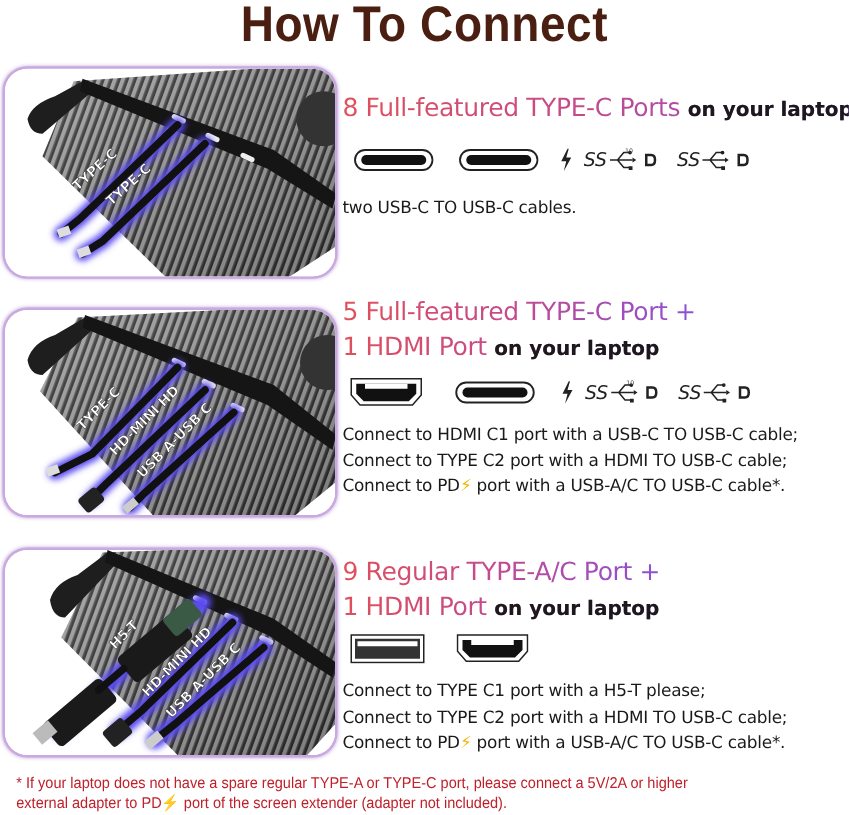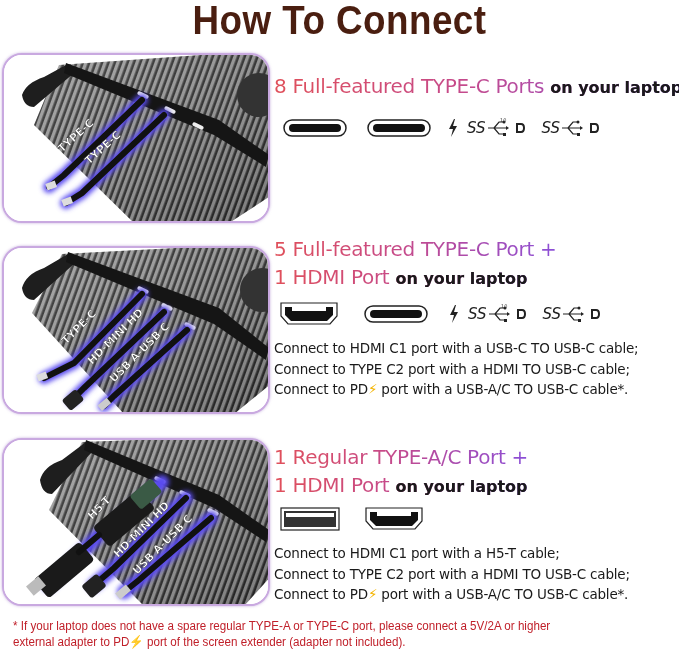--- a/index.html
+++ b/index.html
@@ -132,20 +132,21 @@
   <svg class="ic" width="44" height="20" viewBox="0 0 44 20">
       <path d="M2,10 L20,10 M8,10 L13,4 L18,4 M8,10 L13,16 L18,16" stroke="#222" stroke-width="1.2" fill="none"></path>
       <circle cx="18" cy="4" r="1.5" fill="#222"></circle>
       <rect x="17" y="15" width="3" height="3" fill="#222"></rect>
       <path d="M20,8 L23,10 L20,12Z" fill="#222"></path>
       <path d="M30,5 L30,15 L35,15 Q39,15 39,10 Q39,5 35,5Z M32,7 L32,13 L35,13 Q37,13 37,10 Q37,7 35,7Z" fill="#222" fill-rule="evenodd"></path>
     </svg>
 </div>
 
 <div class="desc" style="left:274px; top:156px;">
+  <div>two USB-C TO USB-C cables.</div>
 </div>
 
 <div class="photo" style="left:2px; top:246px; height:168px;">
   <svg width="268" height="166" viewBox="0 0 268 166">
     <rect width="268" height="166" fill="#ffffff"></rect>
     <polygon points="58,6 268,-5 268,135 230,166 120,166 28,65" fill="url(#carbon)"></polygon>
     <polygon points="58,6 268,-5 268,135 230,166 120,166 28,65" fill="url(#sheen)"></polygon>
     <path d="M18,40 Q22,26 40,20 L64,6 L72,14 L30,52 Q20,52 18,40Z" fill="#1e1e1e"></path>
     <polygon points="64,4 215,60 265,100 262,112 210,76 62,14" fill="#151515"></polygon>
     <circle cx="258" cy="42" r="22" fill="#333"></circle>
@@ -243,40 +244,40 @@
     </g>
     <rect x="80" y="138" width="20" height="16" rx="3" fill="#222" transform="rotate(-40 90 146)"></rect>
     <rect x="112" y="148" width="14" height="8" fill="#ccc" transform="rotate(-40 119 152)"></rect>
     <text x="88" y="80" font-family="DejaVu Sans, sans-serif" font-size="11" font-weight="bold" fill="#fff" stroke="#333" stroke-width="0.4" transform="rotate(-45 88 80)">H5-T</text>
     <text x="114" y="118" font-family="DejaVu Sans, sans-serif" font-size="11" font-weight="bold" fill="#fff" stroke="#333" stroke-width="0.4" transform="rotate(-45 114 118)">HD-MINI HD</text>
     <text x="133" y="135" font-family="DejaVu Sans, sans-serif" font-size="11" font-weight="bold" fill="#fff" stroke="#333" stroke-width="0.4" transform="rotate(-45 133 135)">USB A-USB C</text>
   </svg>
 </div>
 
 <div class="heading" style="left:274px; top:444px;">
-  <div>1 Regular TYPE-A/C Port +</div>
+  <div>9 Regular TYPE-A/C Port +</div>
   <div style="margin-top:2px;"><span>1 HDMI Port</span>
     <span class="sub">on your laptop</span></div>
 </div>
 
 <div class="icons" style="left:280px; top:507px;">
   <svg class="ic" width="60" height="24" viewBox="0 0 60 24">
       <rect x="1" y="1" width="58" height="22" fill="#fff" stroke="#222" stroke-width="1.2"></rect>
       <rect x="4" y="4" width="52" height="16" fill="#333"></rect>
       <rect x="6" y="6" width="48" height="4" fill="#fff"></rect>
     </svg>
   <svg class="ic" width="58" height="24" viewBox="0 0 58 24" style="margin-left:25px">
       <path d="M1,1 L57,1 L57,14 L50,22 L8,22 L1,14Z" fill="#fff" stroke="#222" stroke-width="1.2"></path>
       <path d="M5,5 L53,5 L53,13 L47,19 L11,19 L5,13Z" fill="#111"></path>
       <path d="M12,5 L46,5 L46,9 L12,9Z" fill="#fff"></path>
     </svg>
 </div>
 
 <div class="desc" style="left:274px; top:543px;">
-  <div>Connect to HDMI C1 port with a H5-T cable;</div>
+  <div>Connect to TYPE C1 port with a H5-T please;</div>
   <div>Connect to TYPE C2 port with a HDMI TO USB-C cable;</div>
   <div><span>Connect to PD</span><span class="bolt">⚡</span><span> port with a USB-A/C TO USB-C cable*.</span></div>
 </div>
 
 <div class="footnote">
   <div>* If your laptop does not have a spare regular TYPE-A or TYPE-C port, please connect a 5V/2A or higher</div>
   <div><span>external adapter to PD</span><span class="bolt">⚡</span><span> port of the screen extender (adapter not included).</span></div>
 </div>
 
 </body></html>

